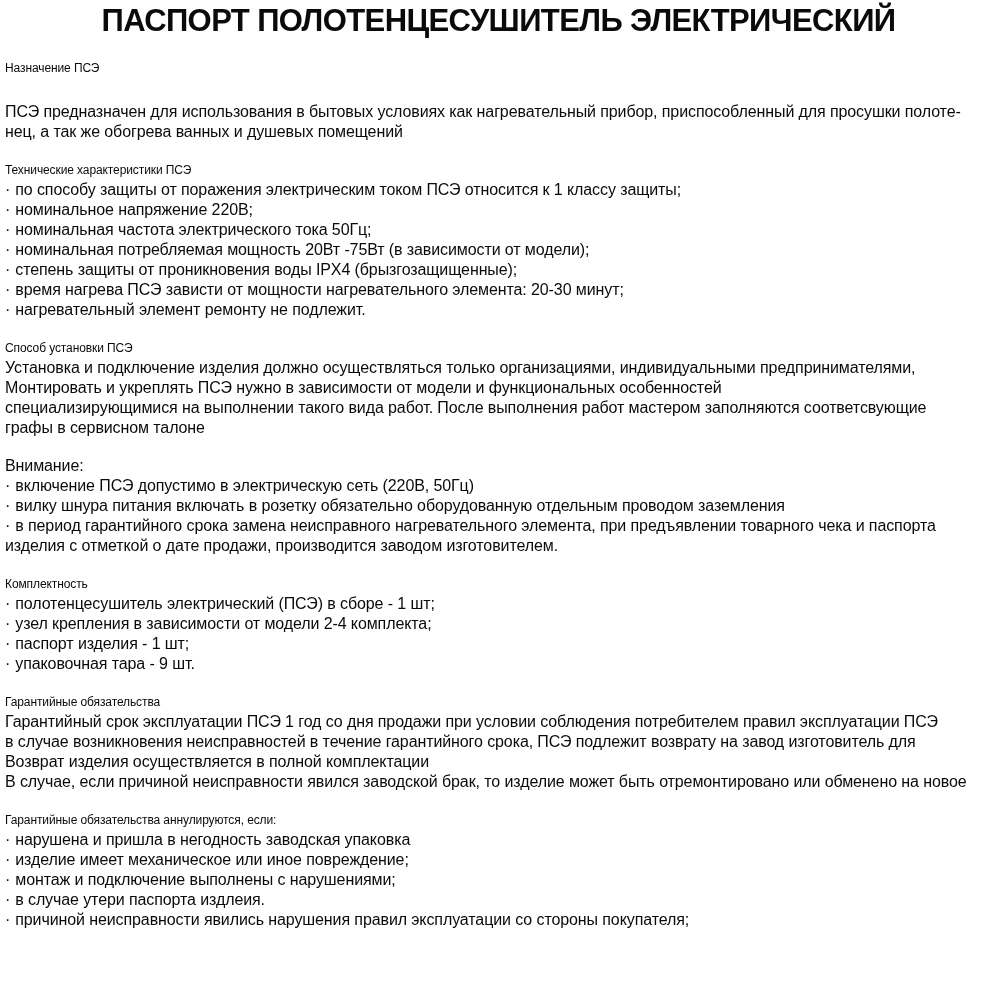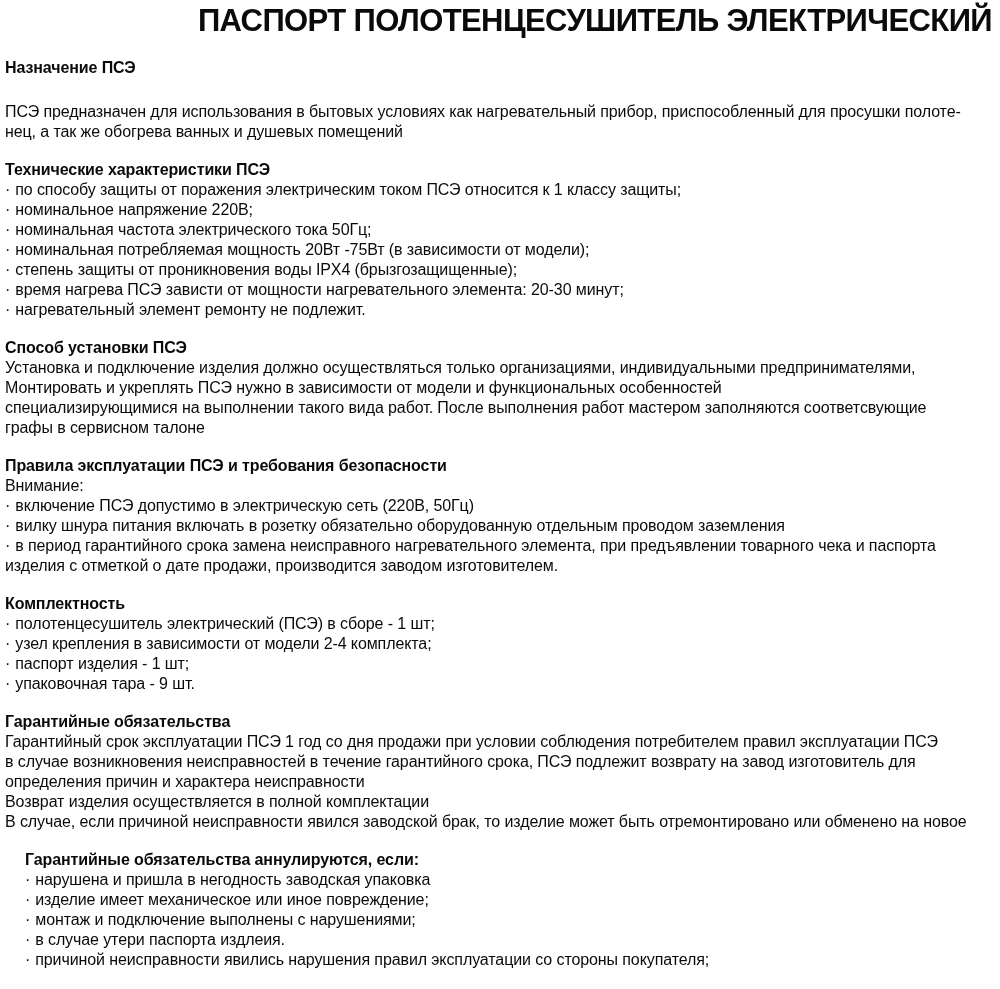--- a/index.html
+++ b/index.html
@@ -19,31 +19,31 @@
     letter-spacing: -0.1px;
   }
   .doc {
     padding: 0 8px 0 5px;
   }
   h1 {
     margin: 2px 0 18px 0;
     font-size: 31px;
     line-height: 38px;
     font-weight: 700;
-    text-align: right;
+    text-align: center;
     letter-spacing: -0.6px;
     white-space: nowrap;
   }
   .sec { margin: 0 0 18px 0; }
-  .sec.last { margin-bottom: 0; margin-left: 20px; }
+  .sec.last { margin-bottom: 0; }
   h2 {
     margin: 0;
-    font-size: 16px;
+    font-size: 12px;
     line-height: 20px;
-    font-weight: 700;
+    font-weight: 400;
     letter-spacing: -0.1px;
   }
   p { margin: 0; }
   .topgap { margin-top: 24px; }
   .b { padding-right: 5px; }
 </style>
 </head>
 <body>
 
 <div class="doc">
@@ -69,40 +69,38 @@
 
   <div class="sec">
     <h2>Способ установки ПСЭ</h2>
     <p>Установка и подключение изделия должно осуществляться только организациями, индивидуальными предпринимателями,</p>
     <p>Монтировать и укреплять ПСЭ нужно в зависимости от модели и функциональных особенностей</p>
     <p>специализирующимися на выполнении такого вида работ. После выполнения работ мастером заполняются соответсвующие</p>
     <p>графы в сервисном талоне</p>
   </div>
 
   <div class="sec">
-    <h2>Правила эксплуатации ПСЭ и требования безопасности</h2>
     <p>Внимание:</p>
     <p class="li"><span class="b">·</span><span>включение ПСЭ допустимо в электрическую сеть (220В, 50Гц)</span></p>
     <p class="li"><span class="b">·</span><span>вилку шнура питания включать в розетку обязательно оборудованную отдельным проводом заземления</span></p>
     <p class="li"><span class="b">·</span><span>в период гарантийного срока замена неисправного нагревательного элемента, при предъявлении товарного чека и паспорта изделия с отметкой о дате продажи, производится заводом изготовителем.</span></p>
   </div>
 
   <div class="sec">
     <h2>Комплектность</h2>
     <p class="li"><span class="b">·</span><span>полотенцесушитель электрический (ПСЭ) в сборе - 1 шт;</span></p>
     <p class="li"><span class="b">·</span><span>узел крепления в зависимости от модели 2-4 комплекта;</span></p>
     <p class="li"><span class="b">·</span><span>паспорт изделия - 1 шт;</span></p>
     <p class="li"><span class="b">·</span><span>упаковочная тара - 9 шт.</span></p>
   </div>
 
   <div class="sec">
     <h2>Гарантийные обязательства</h2>
     <p>Гарантийный срок эксплуатации ПСЭ 1 год со дня продажи при условии соблюдения потребителем правил эксплуатации ПСЭ</p>
     <p>в случае возникновения неисправностей в течение гарантийного срока, ПСЭ подлежит возврату на завод изготовитель для</p>
-    <p>определения причин и характера неисправности</p>
     <p>Возврат изделия осуществляется в полной комплектации</p>
     <p>В случае, если причиной неисправности явился заводской брак, то изделие может быть отремонтировано или обменено на новое</p>
   </div>
 
   <div class="sec last">
     <h2>Гарантийные обязательства аннулируются, если:</h2>
     <p class="li"><span class="b">·</span><span>нарушена и пришла в негодность заводская упаковка</span></p>
     <p class="li"><span class="b">·</span><span>изделие имеет механическое или иное повреждение;</span></p>
     <p class="li"><span class="b">·</span><span>монтаж и подключение выполнены с нарушениями;</span></p>
     <p class="li"><span class="b">·</span><span>в случае утери паспорта издлеия.</span></p>

